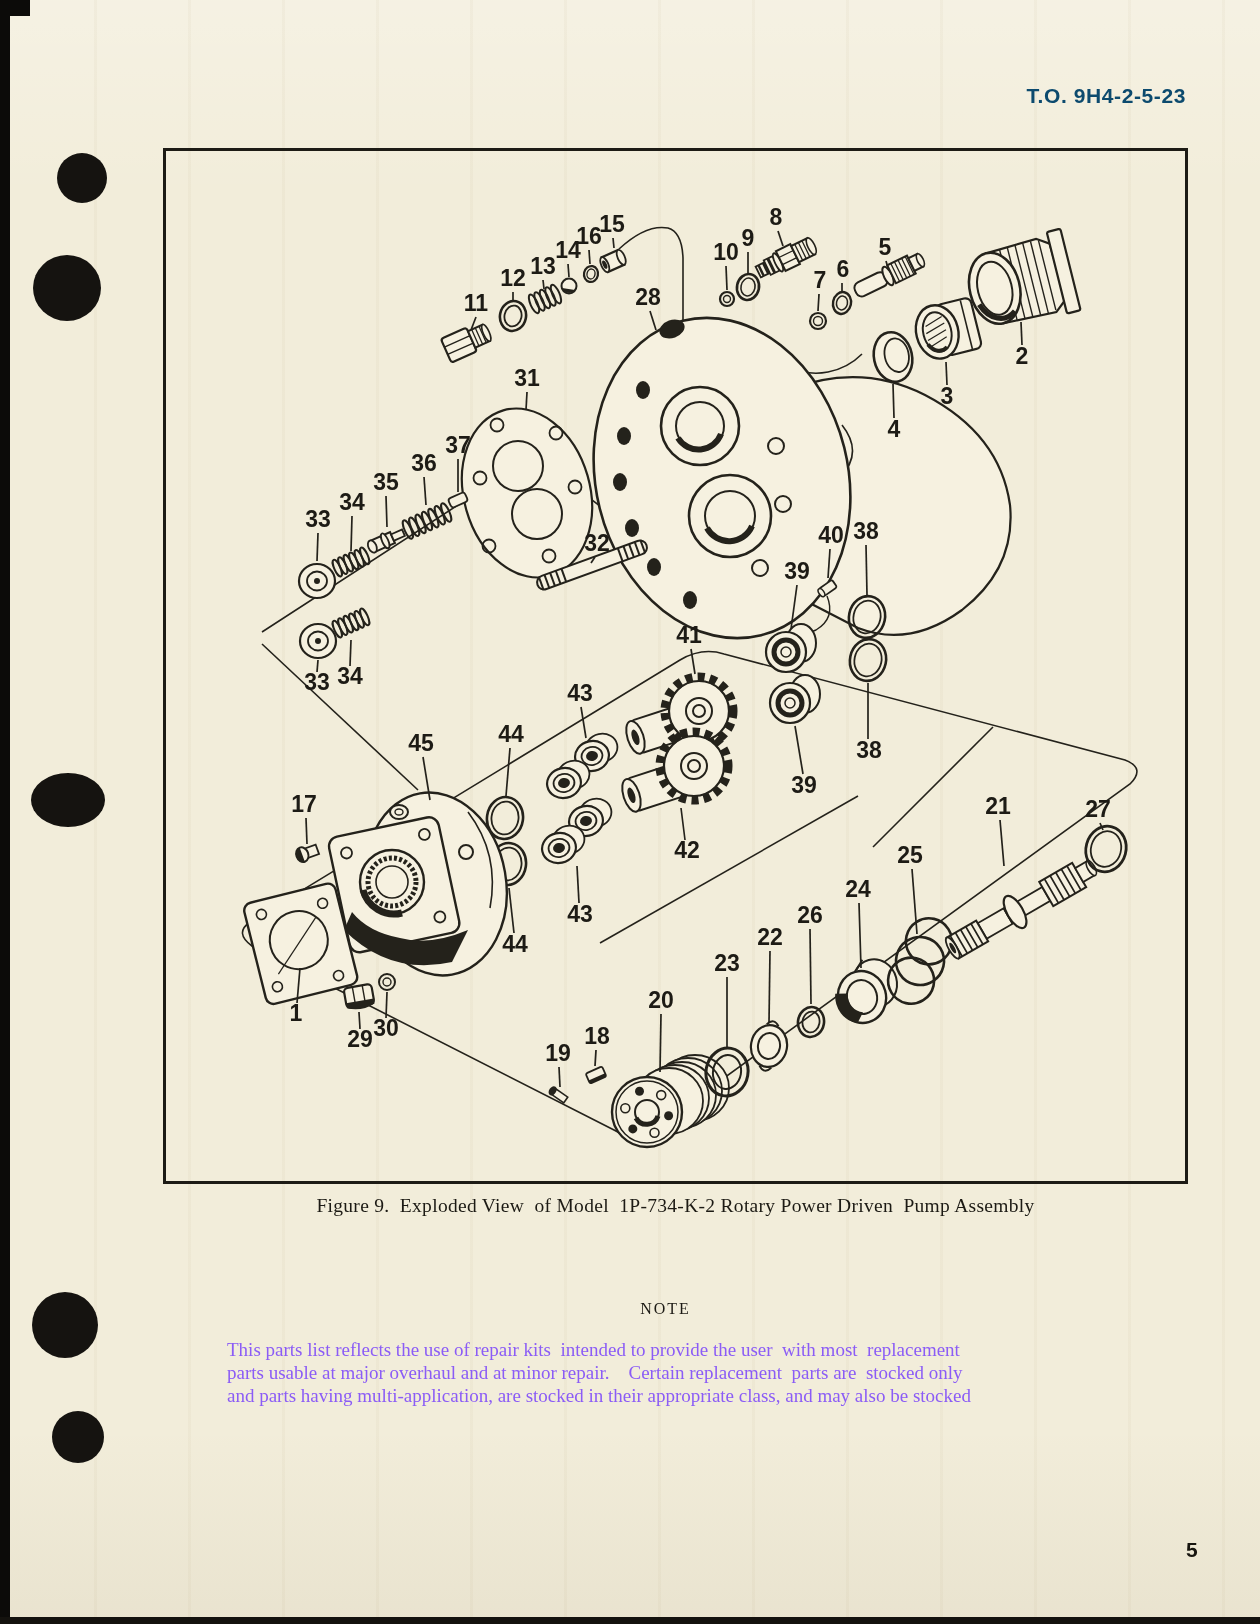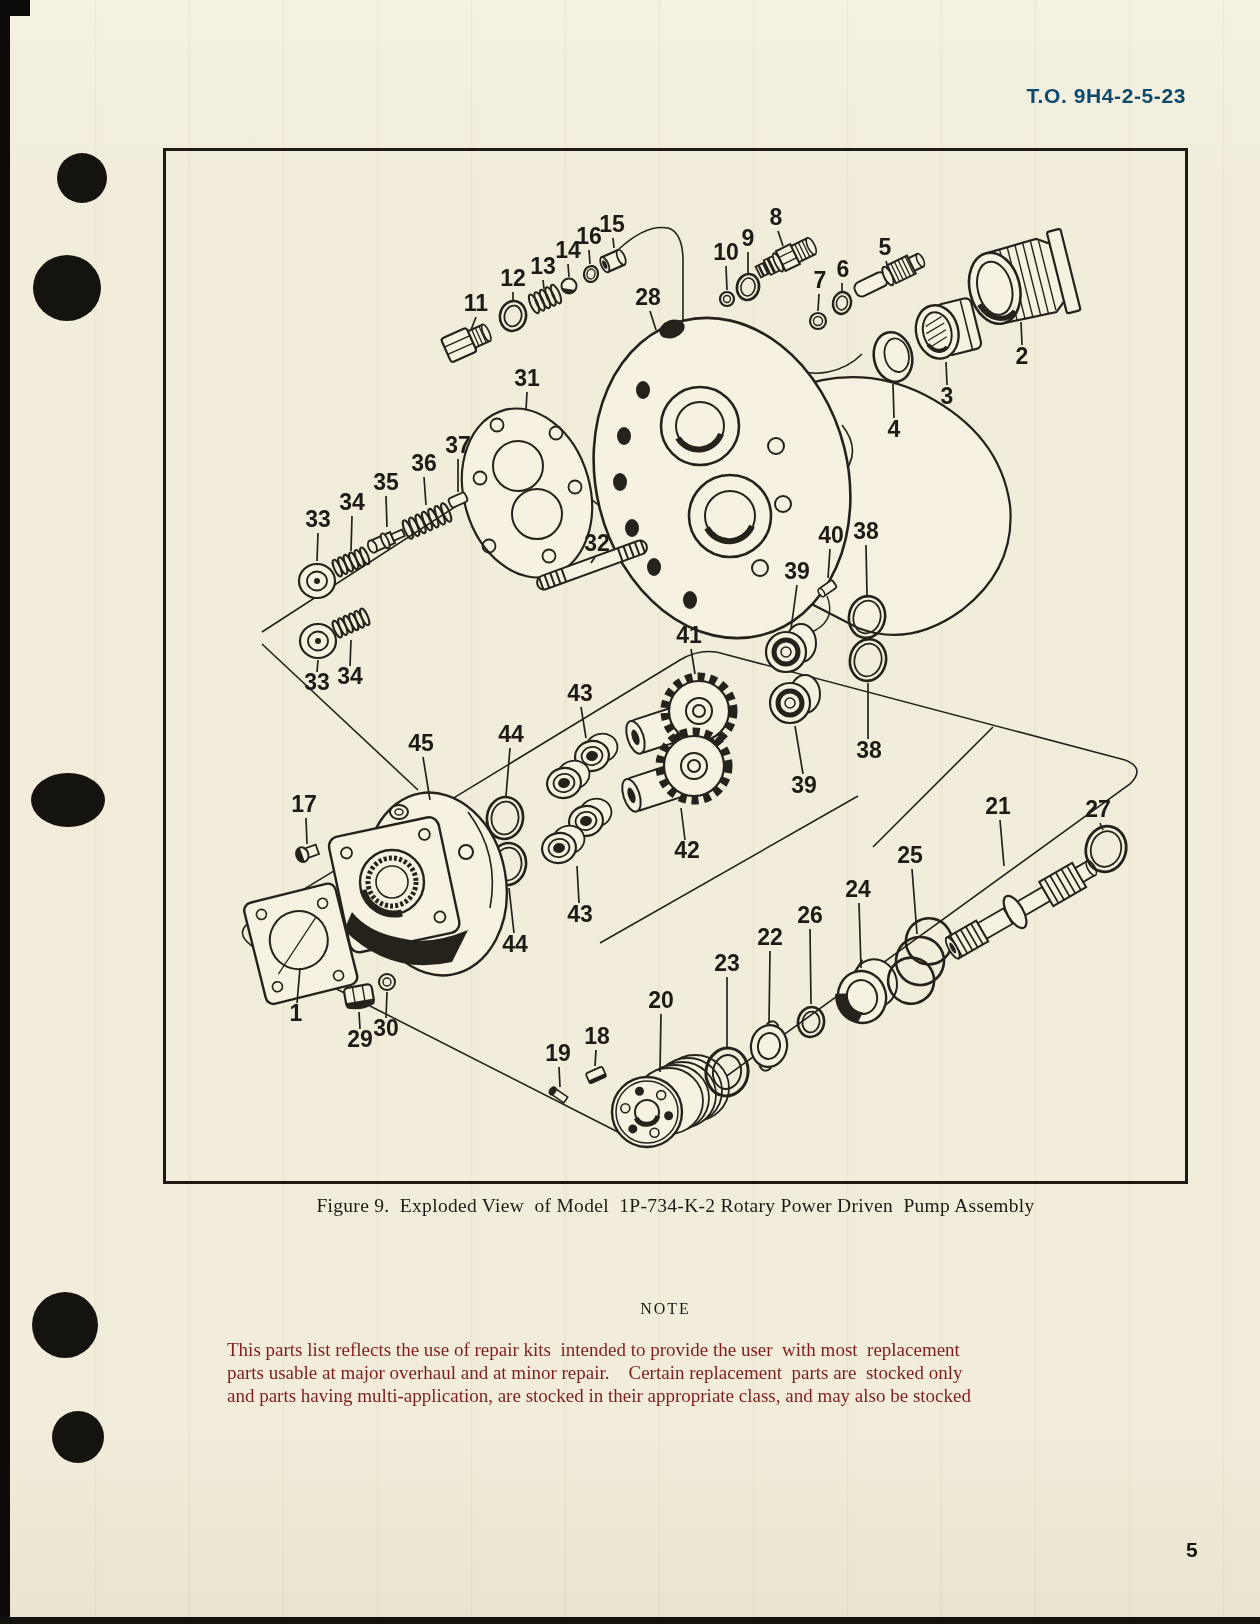--- a/index.html
+++ b/index.html
@@ -38,21 +38,21 @@
     position:absolute;left:163px;top:1195px;width:1025px;
     text-align:center;font-size:19.5px;letter-spacing:0.3px;
     white-space:pre;color:#1c1a14;
   }
   .note-title{
     position:absolute;left:163px;top:1300px;width:1005px;text-align:center;
     font-size:16px;letter-spacing:2px;color:#1c1a14;
   }
   .note-body{
     position:absolute;left:227px;top:1338px;width:920px;
-    font-size:19px;line-height:23px;color:#7f1d1d;
+    font-size:19px;line-height:23px;color:#8b5cf6;
   }
   .note-line{white-space:pre;}
   .page-number{
     position:absolute;left:1186px;top:1538px;
     font-family:"Liberation Sans", sans-serif;font-weight:bold;font-size:21px;color:#17150f;
   }
   
   .ln{stroke:#24221b;fill:none;}
   .pt{stroke:#24221b;fill:#f6f1e0;}
   .dk{fill:#24221b;stroke:none;}

